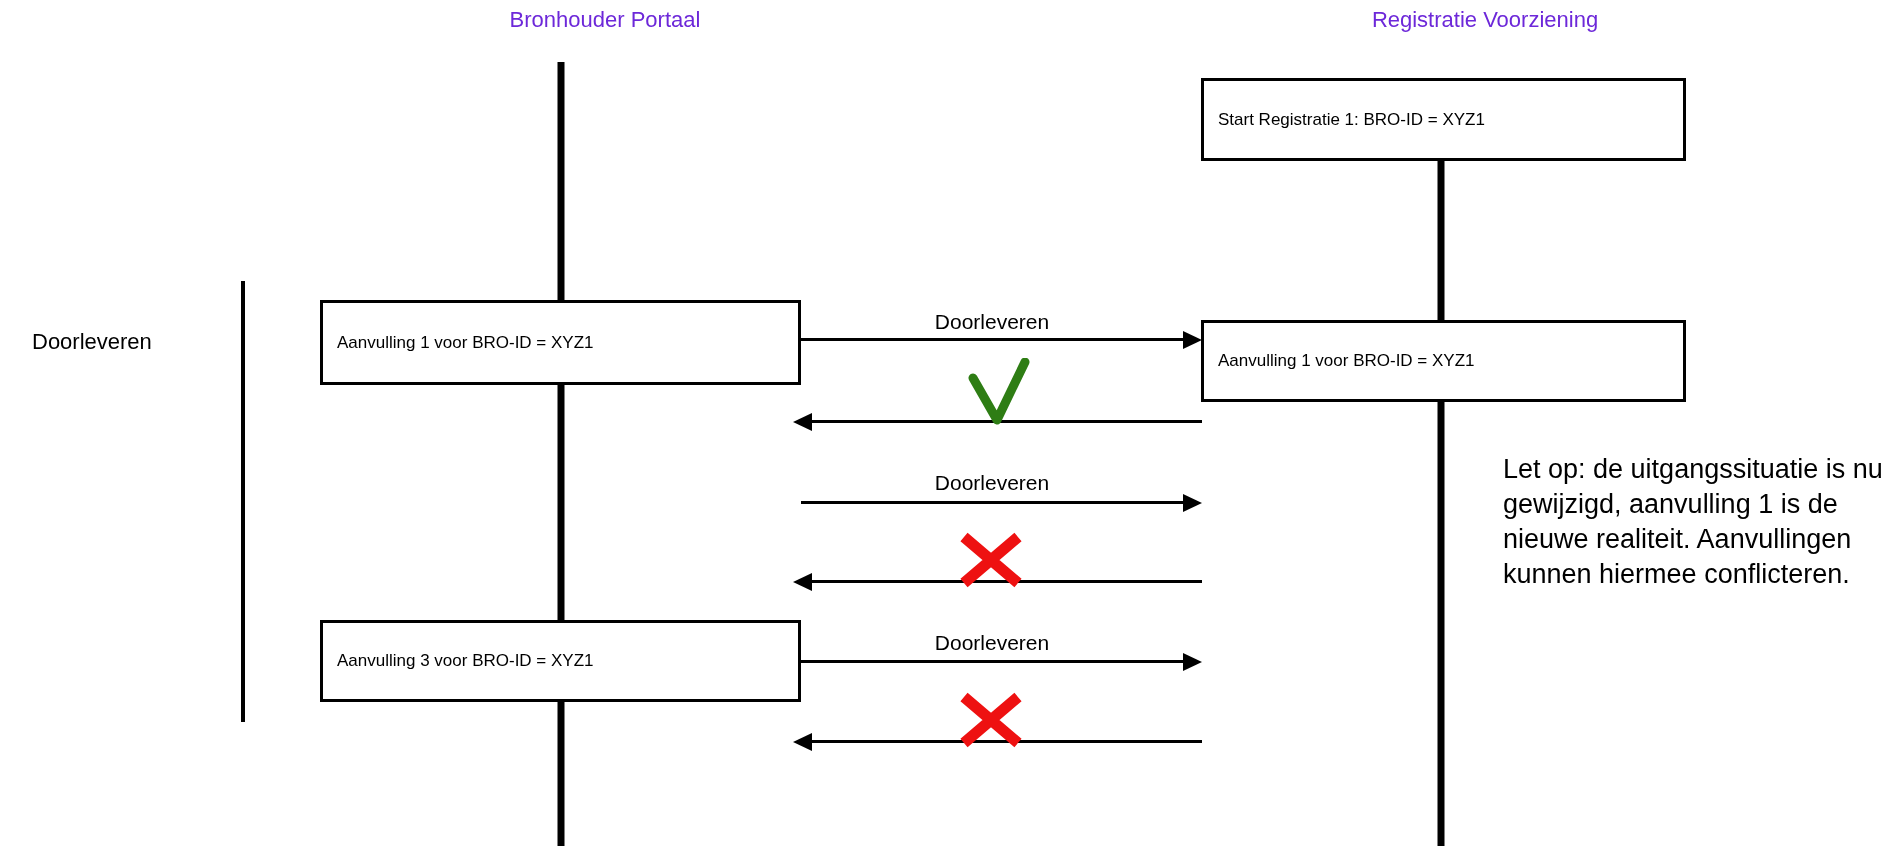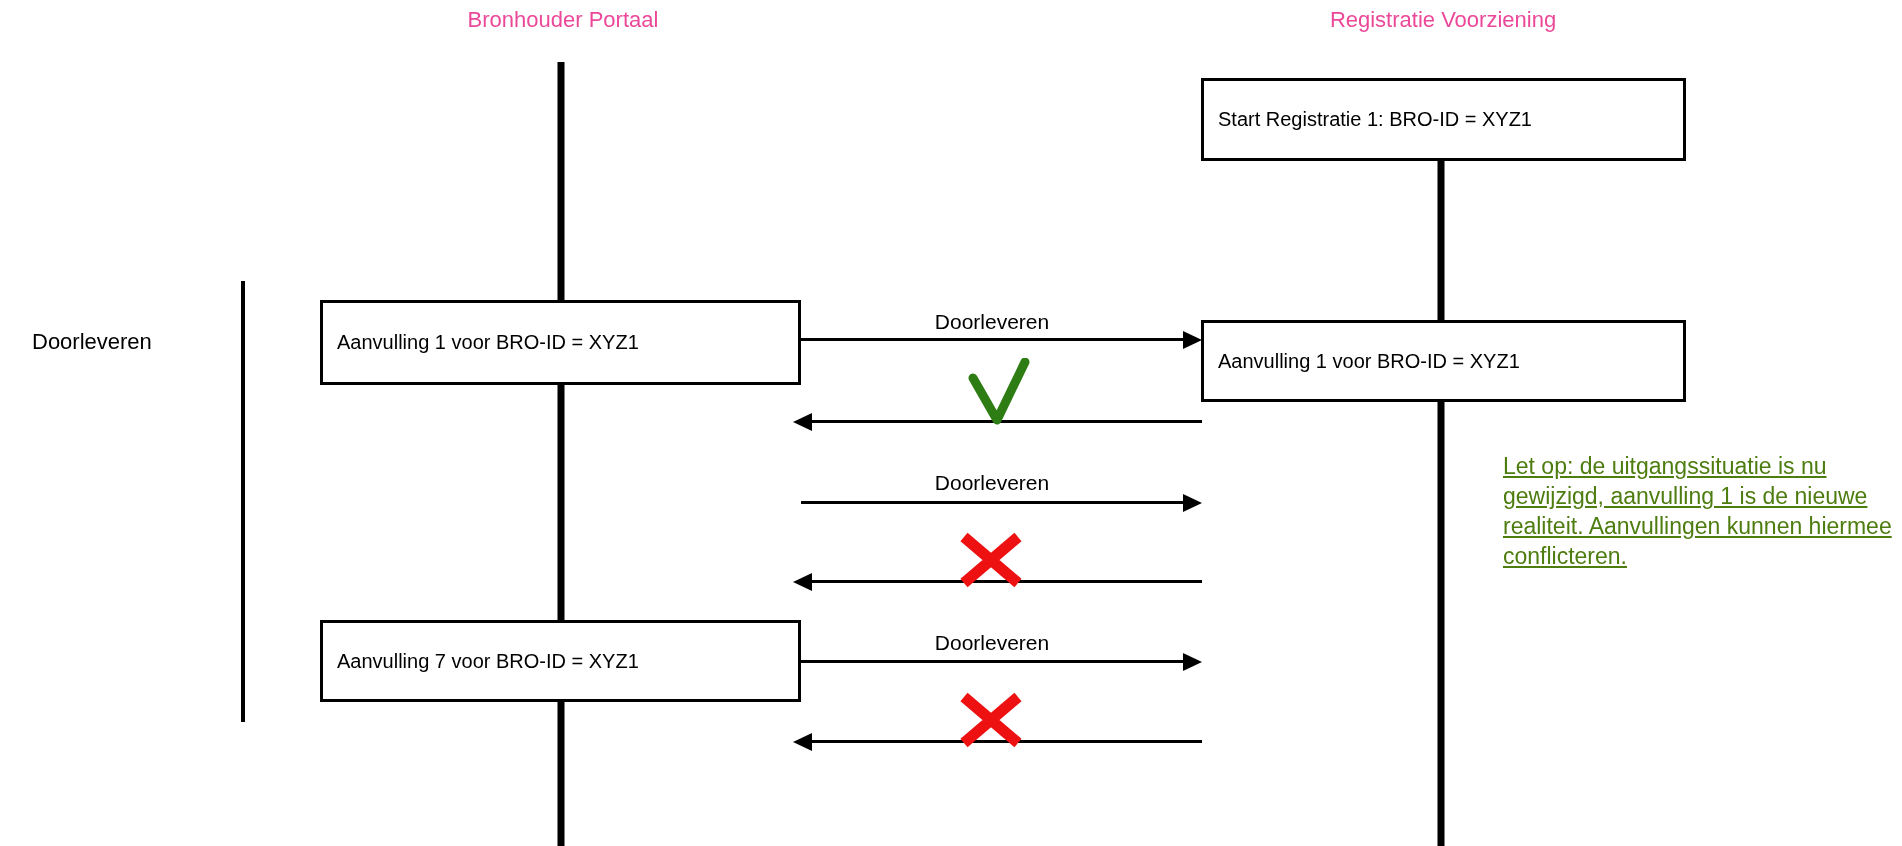--- a/index.html
+++ b/index.html
@@ -13,44 +13,45 @@
     height: 846px;
     background: #ffffff;
     overflow: hidden;
     font-family: "Liberation Sans", sans-serif;
   }
 
   
   .participant-title {
     position: absolute;
     font-size: 22px;
-    color: #ec4899;
+    color: #6d28d9;
     white-space: nowrap;
     text-align: center;
     transform: translateX(-50%);
+    margin-left: 42px;
   }
 
   
   .lifeline {
     position: absolute;
     width: 7px;
     background: #000000;
     transform: translateX(-50%);
   }
 
   
   .msg-box {
     position: absolute;
     box-sizing: border-box;
     border: 3px solid #000000;
     background: #ffffff;
     display: flex;
     align-items: center;
     padding-left: 14px;
-    font-size: 20px;
+    font-size: 17px;
     color: #000000;
     white-space: nowrap;
     z-index: 3;
   }
 
   
   .arrow-line {
     position: absolute;
     height: 3px;
     background: #000000;
@@ -96,25 +97,24 @@
   .bracket-label {
     position: absolute;
     font-size: 22px;
     color: #000000;
     white-space: nowrap;
   }
 
   
   .note {
     position: absolute;
-    font-size: 23px;
+    font-size: 27px;
     line-height: 1.30;
-    color: #4d7c0f;
+    color: #000000;
     width: 400px;
-    text-decoration: underline;
   }
 </style>
 </head>
 <body>
 
 <div id="canvas">
 
   <div class="participant-title" style="left:563px; top:7px;">Bronhouder Portaal</div>
 
   <div class="participant-title" style="left:1443px; top:7px;">Registratie Voorziening</div>
@@ -153,21 +153,21 @@
 
   <div class="arrow-line" style="left:812px; top:580px; width:390px;"></div>
   <div class="arrow-head left" style="left:793px; top:573px;"></div>
 
   <div class="mark" style="left:955px; top:532px;">
     <svg width="72" height="56" viewBox="0 0 72 56" xmlns="http://www.w3.org/2000/svg">
       <path d="M 9 5 L 63 51 M 63 5 L 9 51" stroke="#ee1111" stroke-width="11" stroke-linecap="butt"></path>
     </svg>
   </div>
 
-  <div class="msg-box" style="left:320px; top:620px; width:481px; height:82px;">Aanvulling 7 voor BRO-ID = XYZ1</div>
+  <div class="msg-box" style="left:320px; top:620px; width:481px; height:82px;">Aanvulling 3 voor BRO-ID = XYZ1</div>
 
   <div class="arrow-line" style="left:801px; top:660px; width:382px;"></div>
   <div class="arrow-head right" style="left:1183px; top:653px;"></div>
   <div class="arrow-label" style="left:992px; top:631px;">Doorleveren</div>
 
   <div class="arrow-line" style="left:812px; top:740px; width:390px;"></div>
   <div class="arrow-head left" style="left:793px; top:733px;"></div>
 
   <div class="mark" style="left:955px; top:692px;">
     <svg width="72" height="56" viewBox="0 0 72 56" xmlns="http://www.w3.org/2000/svg">

